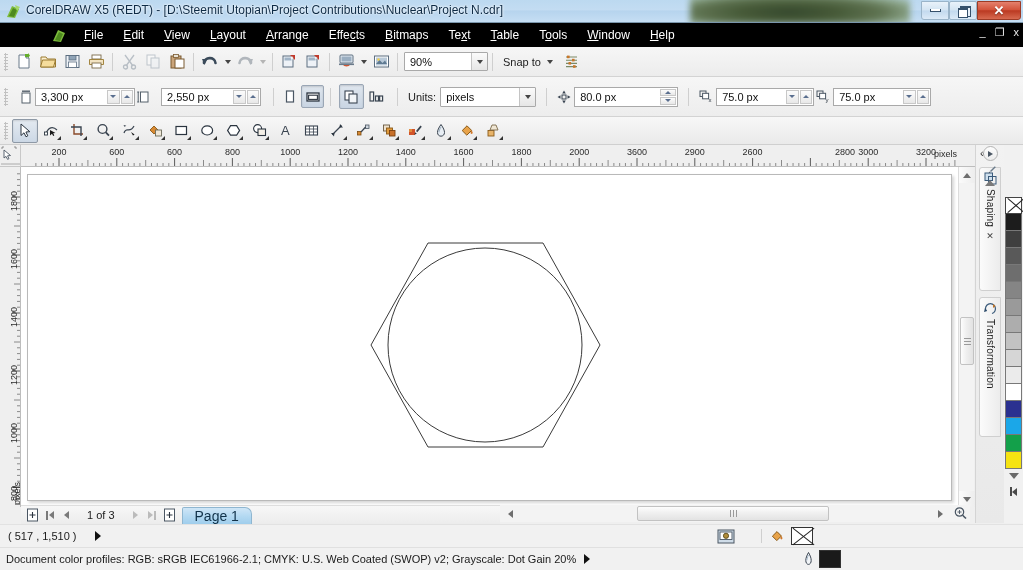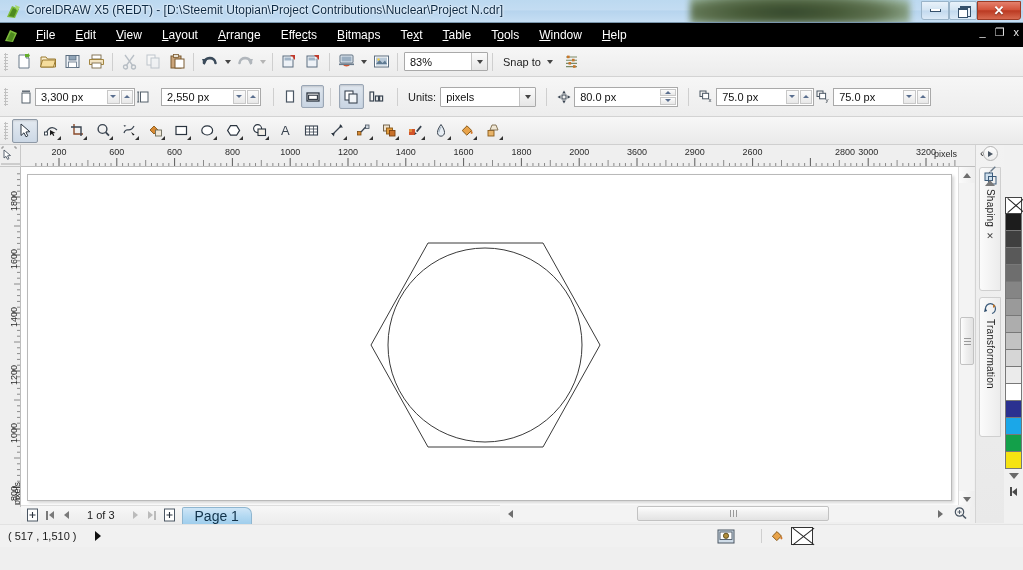--- a/index.html
+++ b/index.html
@@ -66,21 +66,21 @@
   }
   .win-rest-glyph::after {
     content: ''; position: absolute; left: 0; top: 2px; width: 8px; height: 7px;
     border: 1px solid #35506b; border-top-width: 2px; background: #fff;
   }
 
   
   .menubar {
     position: absolute; left: 0; top: 23px; width: 1023px; height: 24px;
     background: #000;
-    display: flex; align-items: center;
+    display: flex; align-items: center; padding-left: 48px;
   }
   .menu-app-icon { width: 22px; margin-left: 4px; display:flex; align-items:center; }
   .menu-item {
     color: #fff; font-size: 12px; padding: 3px 10px;
     white-space: nowrap; cursor: default;
   }
   .menu-item u { text-decoration: underline; }
   .menu-win-controls {
     position: absolute; right: 4px; top: 4px;
     display: flex; gap: 9px; align-items: center; color: #e8e8e8;
@@ -519,21 +519,21 @@
         <rect x="1.5" y="3" width="14" height="11" fill="#fff" stroke="#5c6e80" stroke-width="1"></rect>
         <rect x="3" y="4.5" width="11" height="8" fill="#b9c9d8"></rect>
         <path d="M3 11 l3.5 -4 l3 3 l2.5 -2.5 l2 3.5 z" fill="#5f7a92"></path>
         <circle cx="5.5" cy="6.5" r="1.2" fill="#f2d04a"></circle>
       </svg>
     </div>
 
     <div class="tb-sep"></div>
 
     <div class="combo" style="width:84px; margin-left:2px;">
-      <span>83%</span>
+      <span>90%</span>
       <span class="cbtn">
           <span class="tri-down"></span>
         </span>
     </div>
 
     <div class="tb-sep"></div>
 
     <span class="lbl" style="margin-left:6px;">Snap to</span>
     <div class="tb-arrow">
         <span class="tri-down"></span>
@@ -1264,14 +1264,25 @@
         <path d="M2.4 8.2 L7 3.6 L11.4 8 L6.8 12.6 Z" fill="#e8a34a" stroke="#8a5a18" stroke-width="1"></path>
         <path d="M11.4 8 q2.1 2.5 0 3.5 q-2.1 -1, 0 -3.5" fill="#d2782a"></path>
       </svg>
     </span>
     <span style="margin-left:4px;position:relative;width:22px;height:18px;border:1px solid #333;background:#fff;">
       <span style="position:absolute;left:-2px;top:8px;width:27px;height:1px;background:#222;transform:rotate(38deg);"></span>
       <span style="position:absolute;left:-2px;top:8px;width:27px;height:1px;background:#222;transform:rotate(-38deg);"></span>
     </span>
   </div>
 
+  <div class="statusbar2">
+    <span class="profiletext">Document color profiles: RGB: sRGB IEC61966-2.1; CMYK: U.S. Web Coated (SWOP) v2; Grayscale: Dot Gain 20%</span>
+    <span class="blk-tri-r" style="margin-left:8px;"></span>
+    <span style="margin-left:212px;">
+      <svg class="ui-svg" width="13" height="17" viewBox="0 0 13 17">
+        <path d="M6.5 1.5 C4.6 5, 3.8 7.2, 3.8 9.4 C3.8 11.8, 5 13.4, 6.5 13.4 C8 13.4, 9.2 11.8, 9.2 9.4 C9.2 7.2, 8.4 5, 6.5 1.5 Z" fill="#f2f5f8" stroke="#3a4450" stroke-width="1"></path>
+        <path d="M6.5 4 C5.4 6.4, 5 8, 5 9.3" stroke="#9fb3c6" stroke-width="0.9" fill="none"></path>
+      </svg>
+    </span>
+    <span style="margin-left:4px;width:22px;height:18px;border:1px solid #333;background:#1a1a1a;"></span>
+  </div>
 
 </div>
 
 </body></html>

